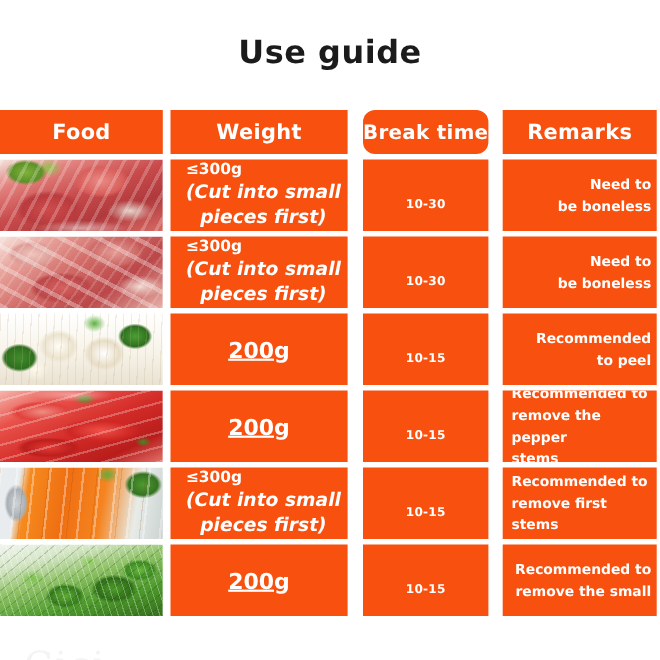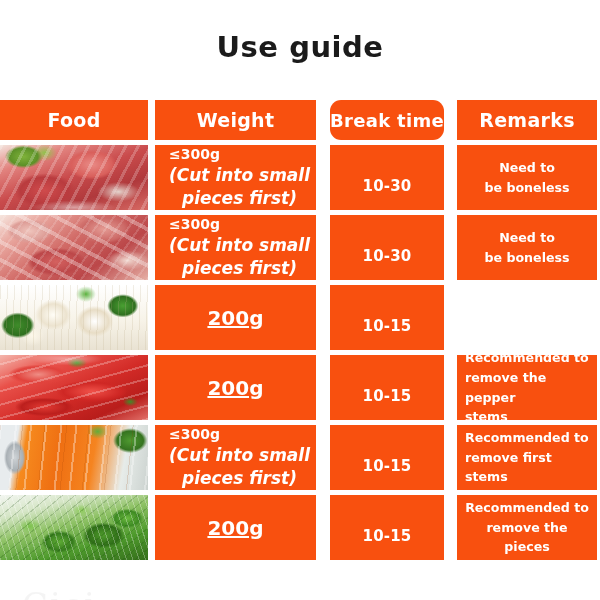--- a/index.html
+++ b/index.html
@@ -113,37 +113,37 @@
     align-self: flex-start;
     margin-left: 8px;
   }
   .wt-center {
     font-size: 20px;
     font-weight: 600;
     text-decoration: underline;
   }
 
   .bt-text {
-    font-size: 15px;
+    font-size: 11px;
     font-weight: 600;
     letter-spacing: 0.2px;
     margin-top: 16px;
   }
 
   .rm-line {
     font-size: 12.6px;
     line-height: 1.55;
     font-weight: 600;
     display: block;
     width: 100%;
     padding: 0 5px;
     box-sizing: border-box;
   }
   .rm-left  { text-align: left; padding-left: 8px; }
-  .rm-center{ text-align: center; }
+  .rm-center{ text-align: right; }
 
   
   .ph {
     position: absolute;
     inset: 0;
   }
 
   
   .ph-beef {
     background:
@@ -326,20 +326,24 @@
             <div class="photo-inner" title="Garlic bulbs with parsley leaves">
               <div class="ph ph-garlic"></div>
             </div>
           </div>
           <div class="cell c-weight">
             <span class="wt-center">200g</span>
           </div>
           <div class="cell c-break">
             <span class="bt-text">10-15</span>
           </div>
+          <div class="cell c-remarks">
+            <span class="rm-line rm-center">Recommended</span>
+            <span class="rm-line rm-center">to peel</span>
+          </div>
         </div>
         <div class="row data-row">
           <div class="cell c-food photo">
             <div class="photo-inner" title="Fresh red chili peppers">
               <div class="ph ph-pepper"></div>
             </div>
           </div>
           <div class="cell c-weight">
             <span class="wt-center">200g</span>
           </div>
@@ -378,21 +382,21 @@
             </div>
           </div>
           <div class="cell c-weight">
             <span class="wt-center">200g</span>
           </div>
           <div class="cell c-break">
             <span class="bt-text">10-15</span>
           </div>
           <div class="cell c-remarks">
             <span class="rm-line rm-center">Recommended to</span>
-            <span class="rm-line rm-center">remove the pieces</span>
+            <span class="rm-line rm-center">remove the small</span>
           </div>
         </div>
       </div>
 
   </div>
 
   <div class="watermark">Cici</div>
 
 </div>
 

